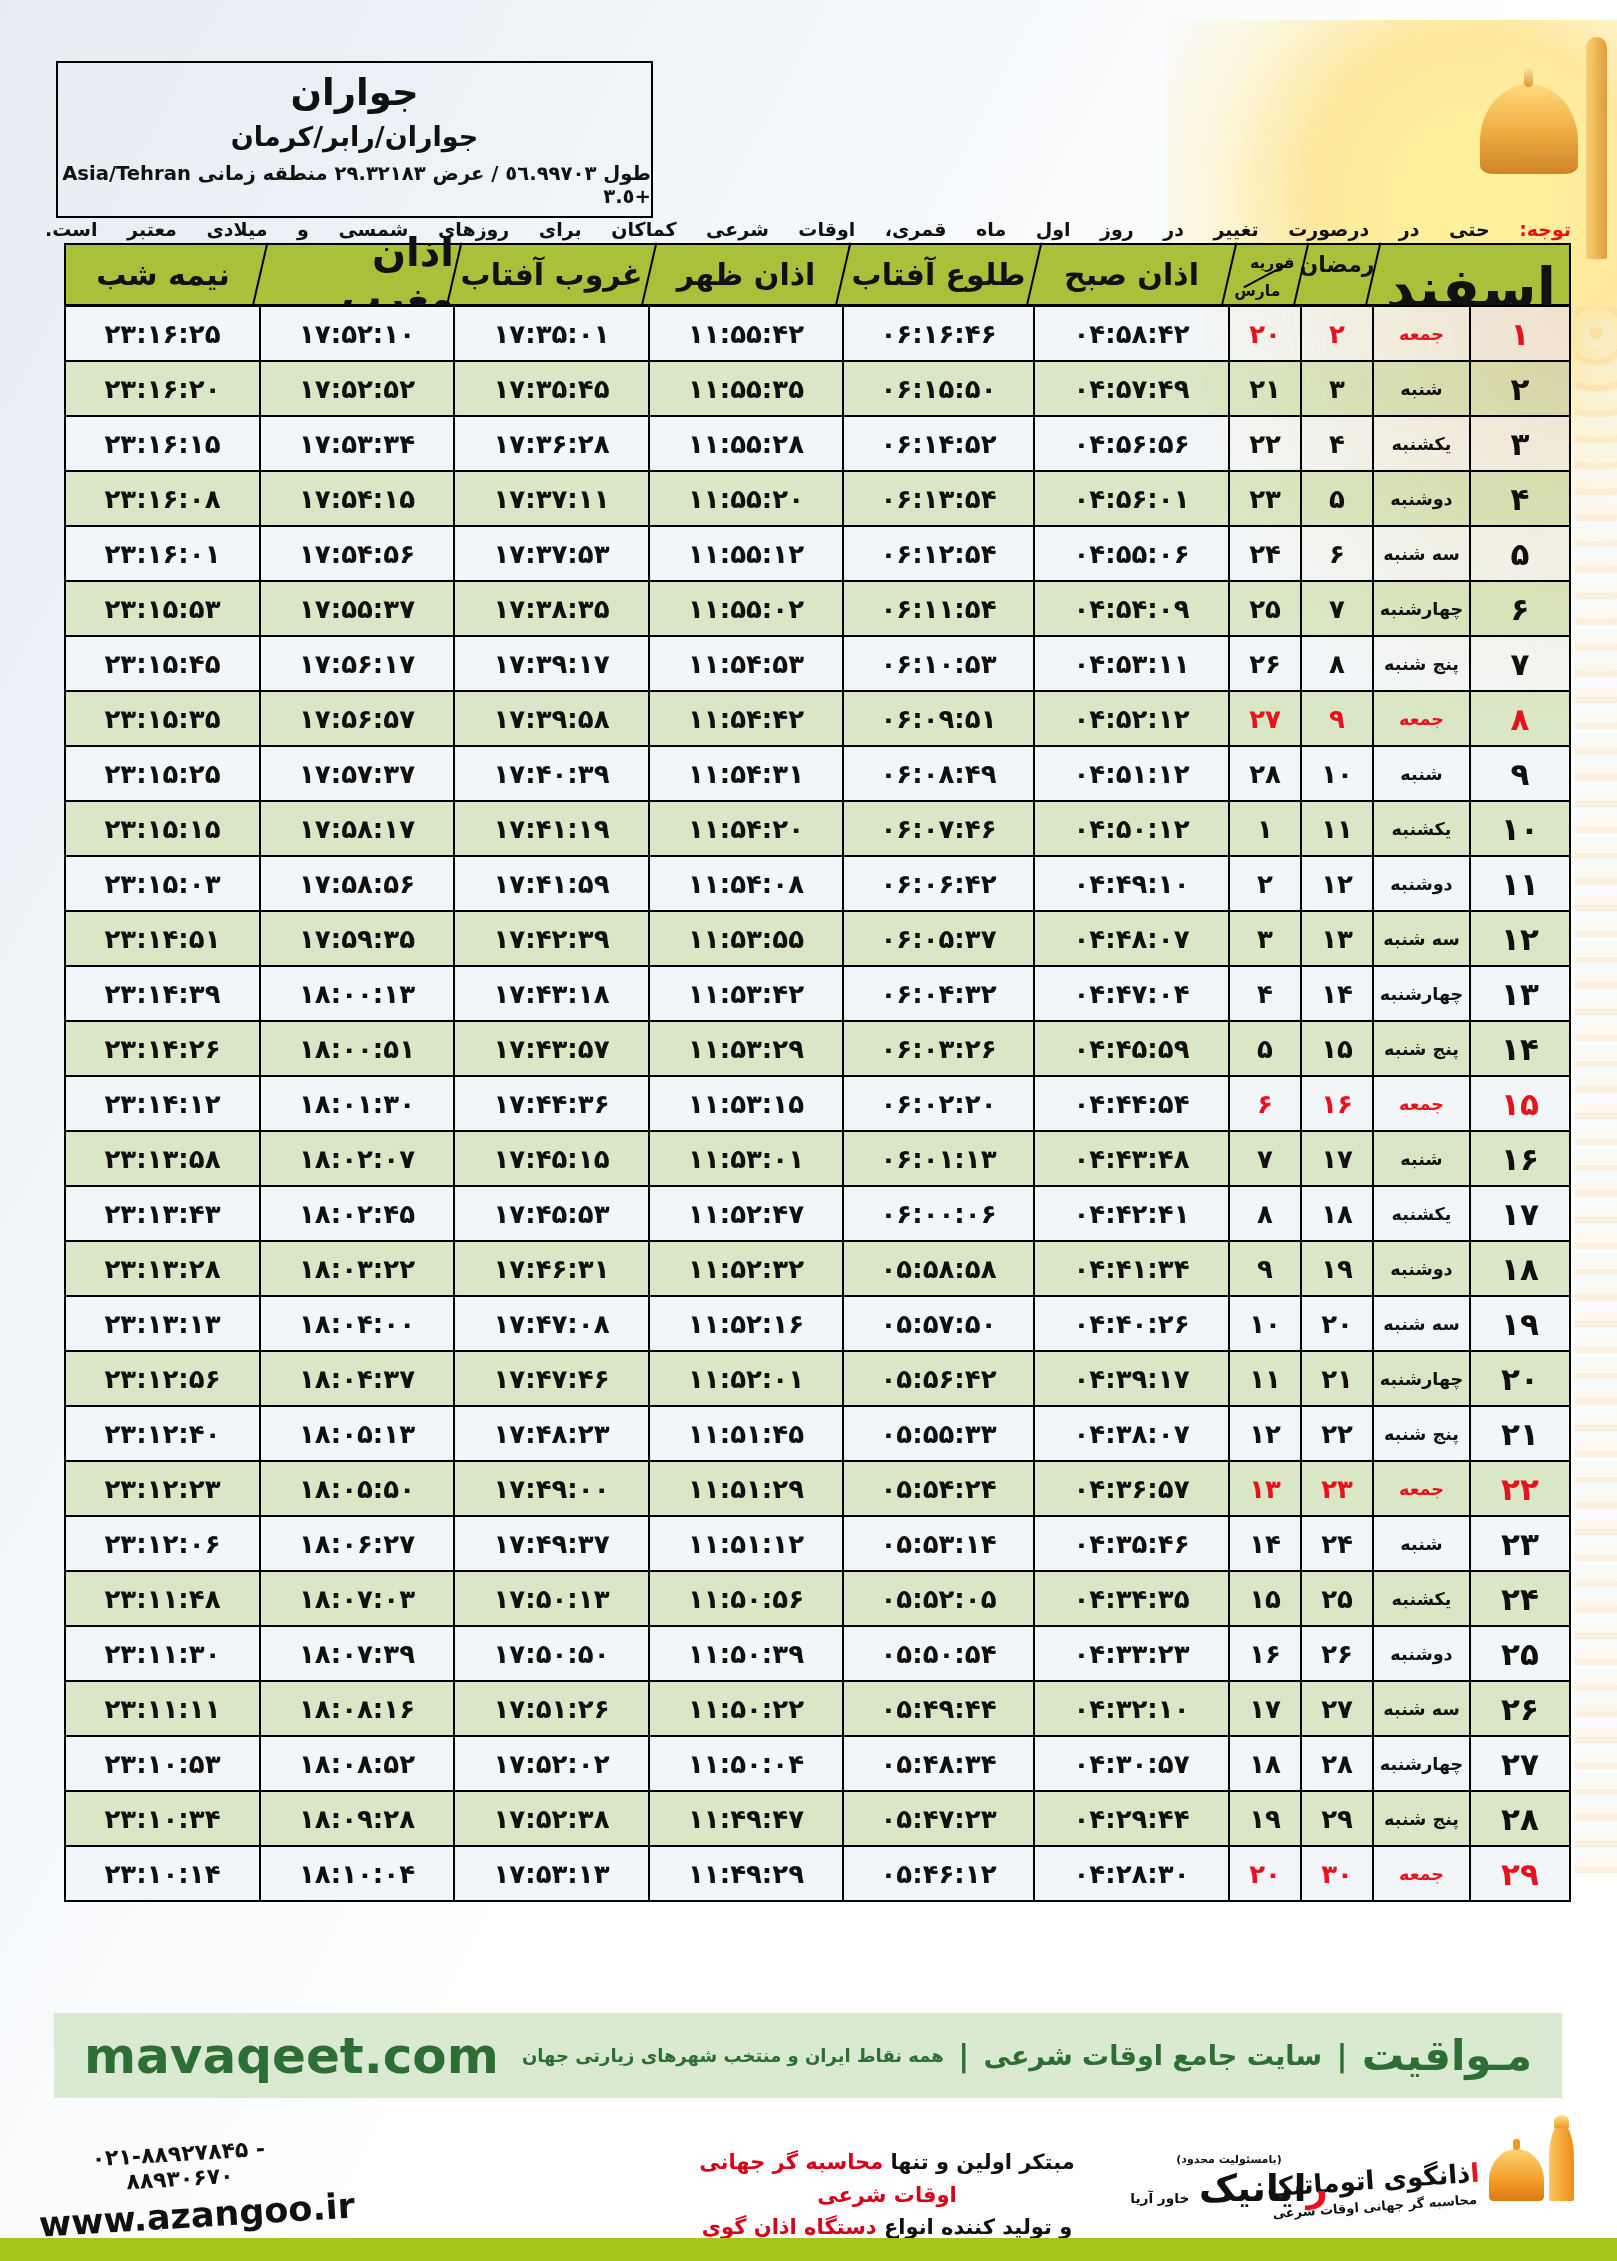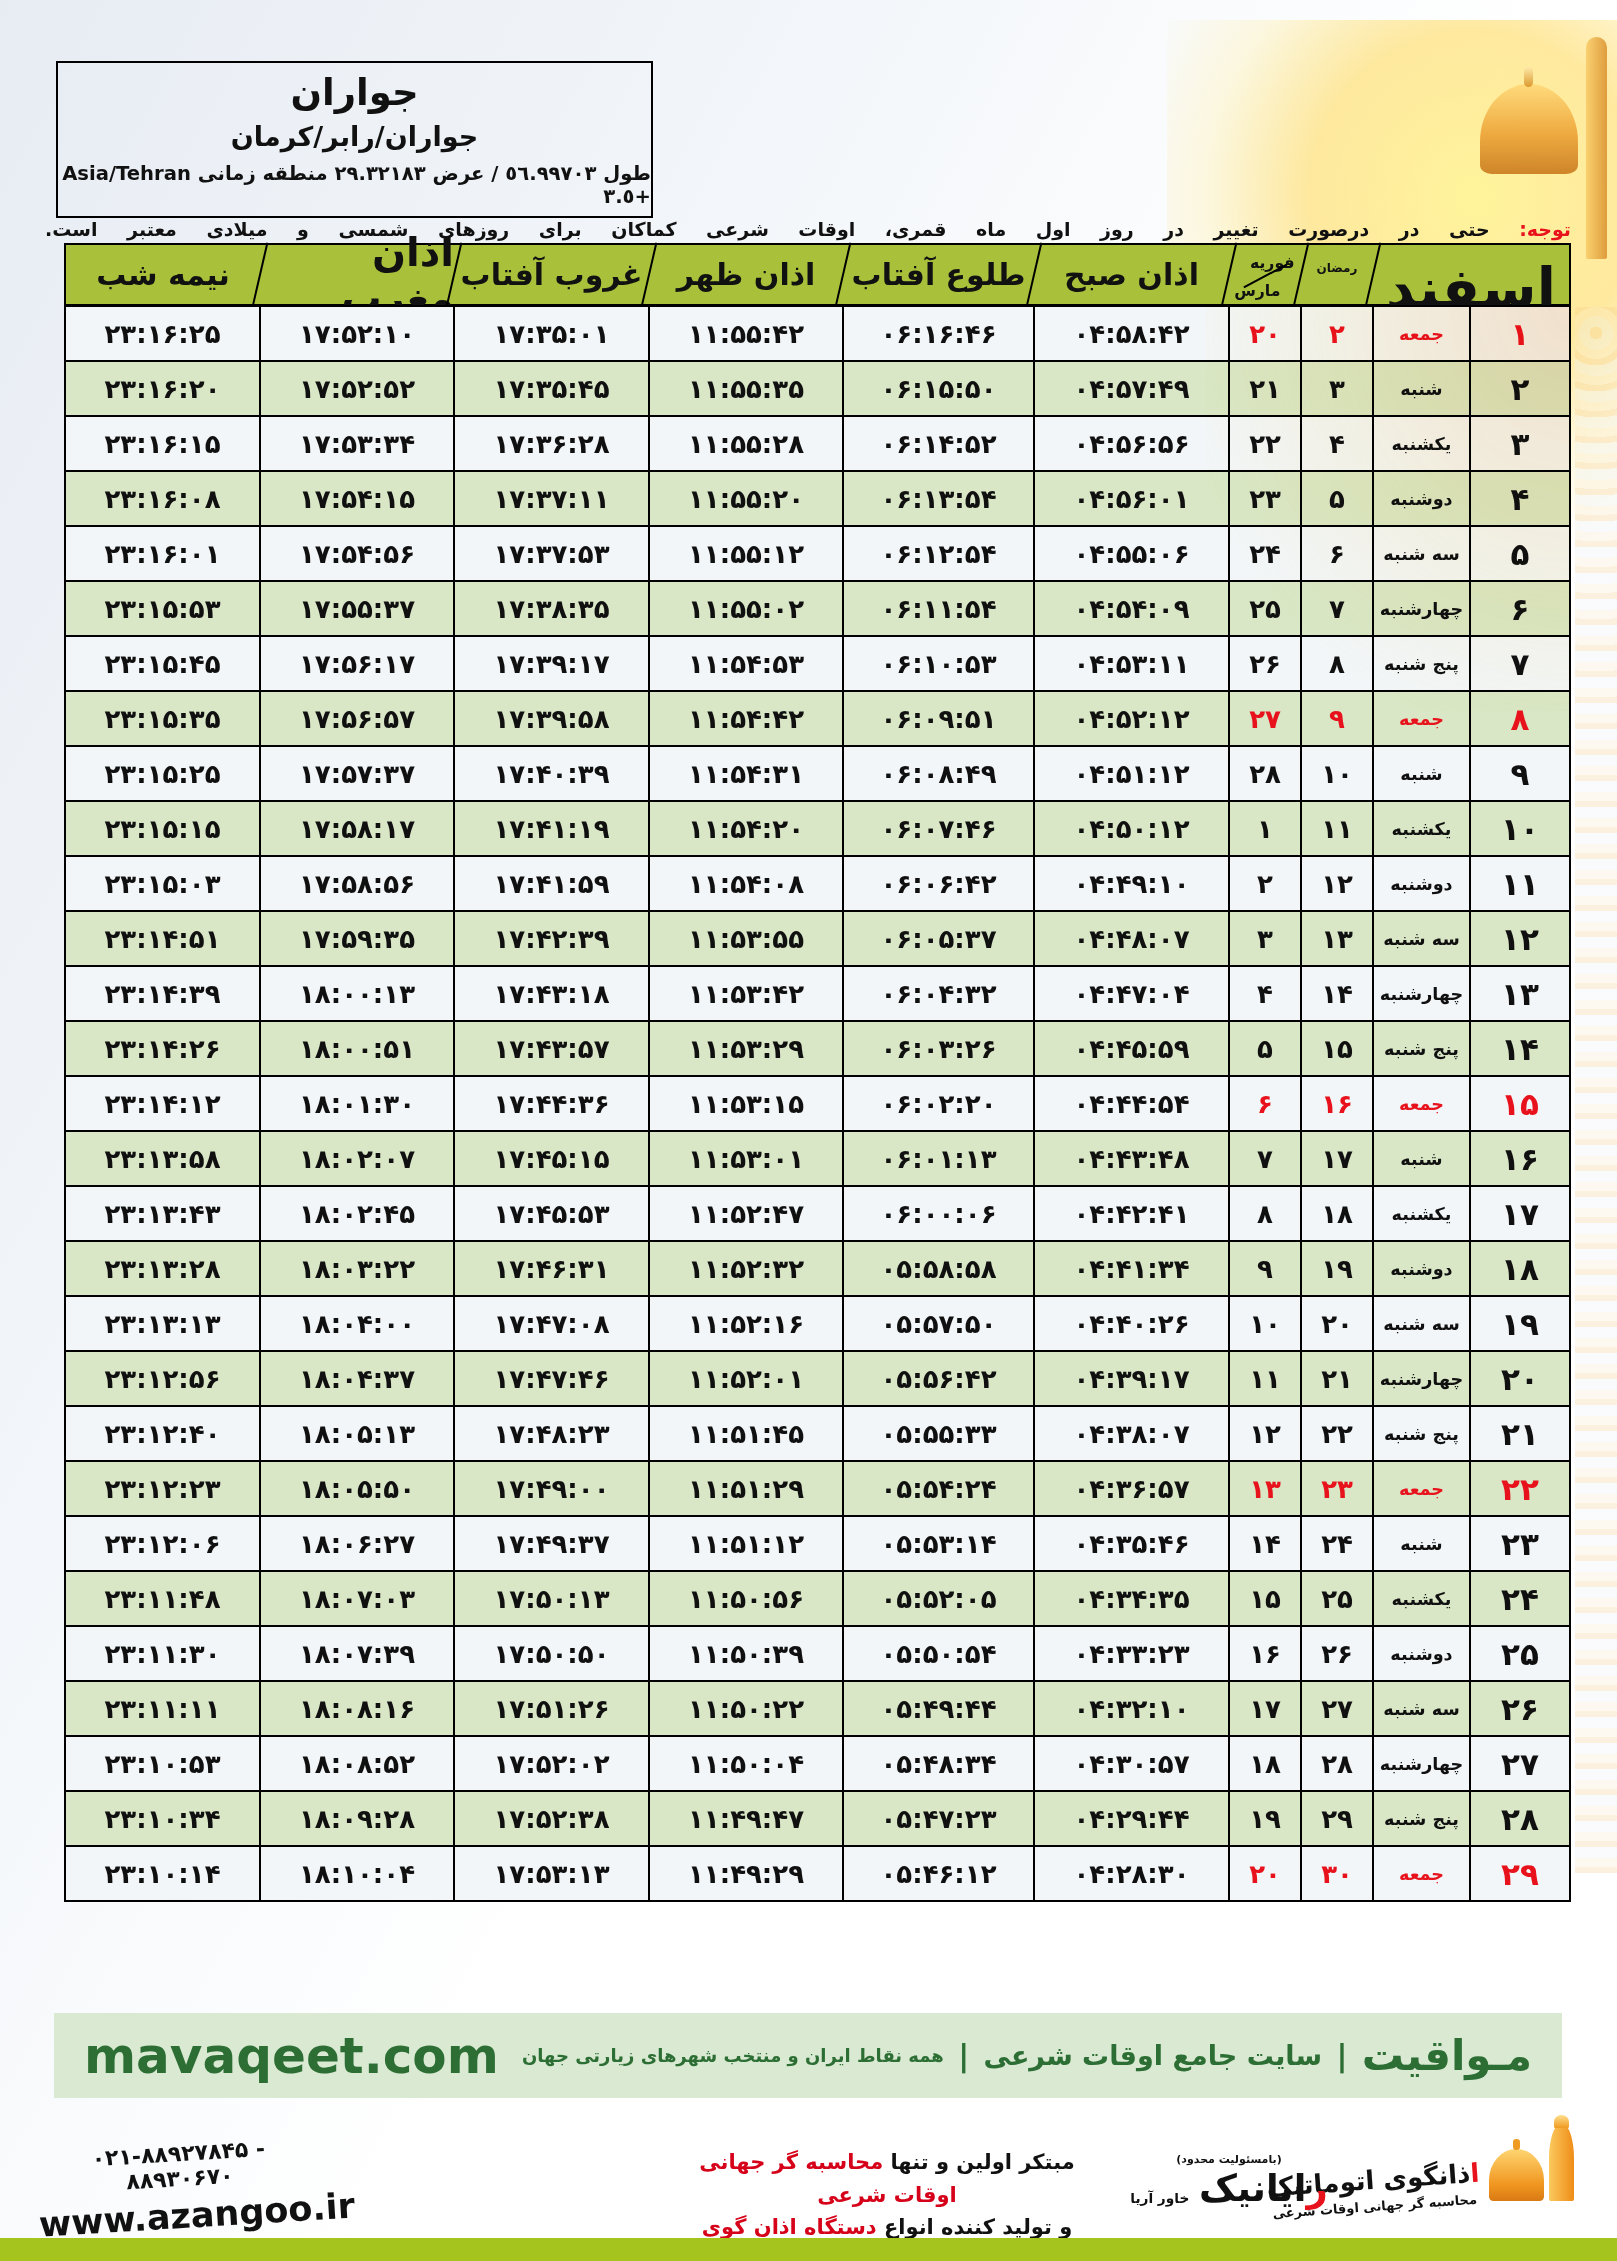--- a/index.html
+++ b/index.html
@@ -38,21 +38,21 @@
           text-align:justify;text-align-last:justify;}
   .notice .red{color:#e8121c;}
 
   
   .thead{position:absolute;left:65px;top:243px;width:1507px;height:63px;box-sizing:border-box;
          border:2px solid #000;background:#a9c13a;display:flex;direction:rtl;align-items:stretch;}
   .hcell{position:relative;display:flex;align-items:center;justify-content:center;
          font-weight:bold;overflow:visible;}
   .hcell + .hcell::before{content:"";position:absolute;right:-1.3px;top:-3.3px;bottom:-3.3px;width:2.3px;background:#000;transform:rotate(13deg);}
   .h-month{width:196px;font-size:56px;margin-top:28px;}
-  .h-ramadan{width:72px;font-size:12px;align-items:flex-start;padding-top:16px;box-sizing:border-box;}
+  .h-ramadan{width:72px;font-size:22px;align-items:flex-start;padding-top:7px;box-sizing:border-box;}
   .h-febmar{width:72px;font-size:15.7px;}
   .h-febmar .fm{position:absolute;}
   .h-febmar .feb{top:8px;right:6.5px;}
   .h-febmar .mar{bottom:3.9px;left:5.2px;}
   .h-febmar::after{content:"";position:absolute;left:11.7px;right:11.7px;top:50%;height:2px;background:#000;transform:rotate(-28deg);}
   .h-sobh{width:195px;font-size:30px;}
   .h-tolu{width:191px;font-size:30px;}
   .h-zohr{width:194px;font-size:30px;}
   .h-ghorub{width:195px;font-size:30px;}
   .h-maghreb{width:194px;font-size:40px;}

